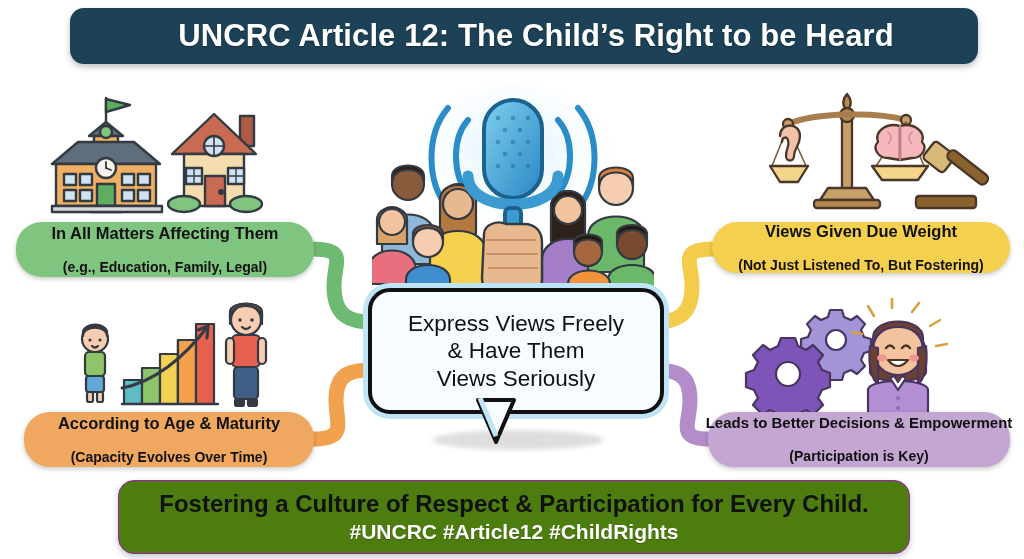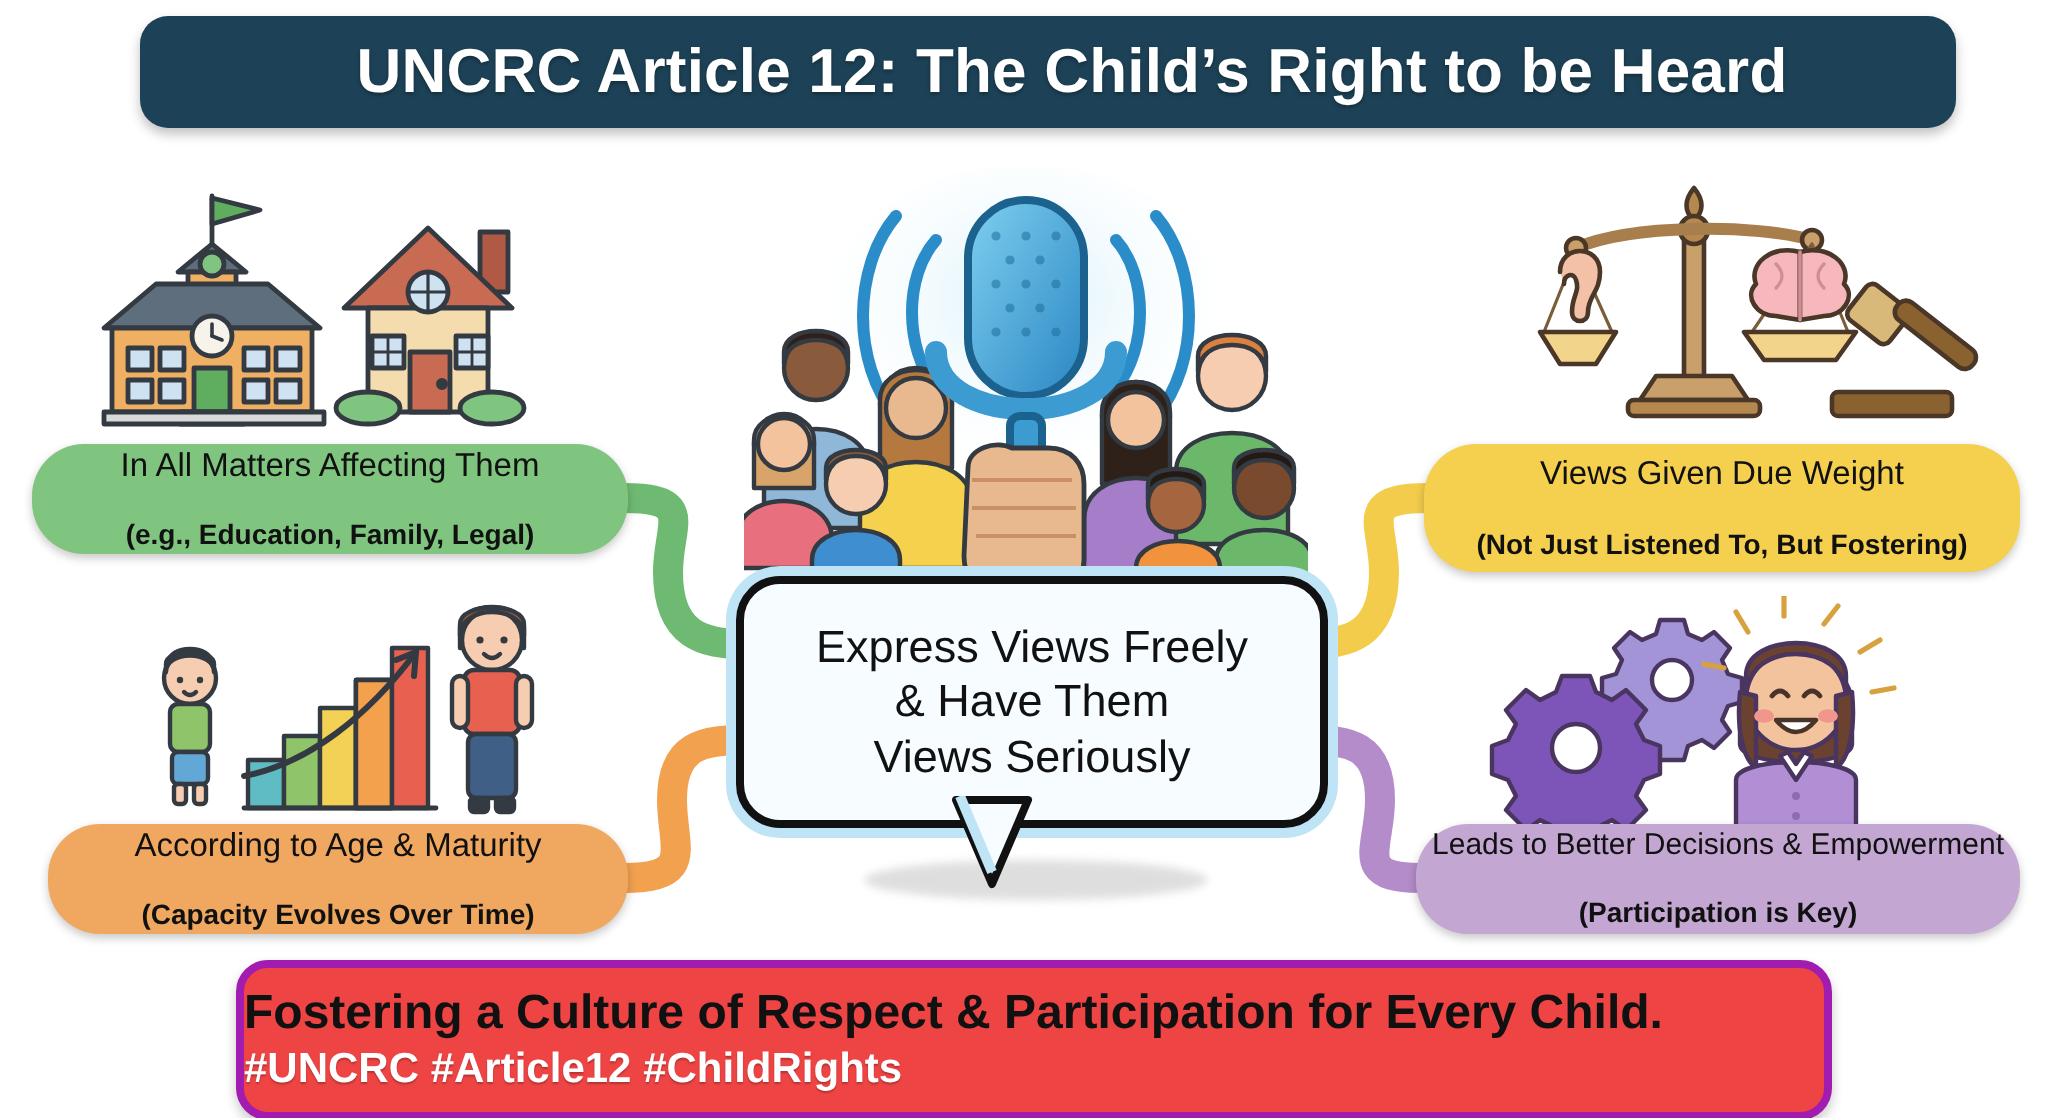--- a/index.html
+++ b/index.html
@@ -36,26 +36,26 @@
     position:absolute;
     border-radius:26px;
     display:flex;flex-direction:column;
     align-items:center;justify-content:center;
     text-align:center;
     box-shadow:0 2px 5px rgba(0,0,0,.22);
     padding:4px 12px;
     box-sizing:border-box;
     z-index:6;
   }
-  .pill .t1{font-size:16.5px;font-weight:normal;color:#111;line-height:1.12;white-space:nowrap;}
+  .pill .t1{font-size:16.5px;font-weight:bold;color:#111;line-height:1.12;white-space:nowrap;}
   .pill .t2{font-size:14px;font-weight:bold;color:#111;line-height:1.15;white-space:nowrap;margin-top:17px;}
 
   #pill-green  {left:16px; top:222px; width:298px;height:55px;background:#7fc47f;}
   #pill-orange {left:24px; top:412px; width:290px;height:55px;background:#f0a860;}
-  #pill-yellow {left:712px;top:222px; width:298px;height:64px;background:#f5cf4e;}
+  #pill-yellow {left:712px;top:222px; width:298px;height:51px;background:#f5cf4e;}
   #pill-purple {left:708px;top:412px; width:302px;height:55px;background:#c3a6d2;}
 
   
   #connectors{position:absolute;left:0;top:0;width:1024px;height:559px;z-index:3;}
 
   
   .bubble{
     position:absolute;left:368px;top:288px;width:288px;height:118px;
     background:#f6fcff;
     border:4px solid #111;
@@ -82,25 +82,25 @@
   .art{position:absolute;z-index:5;}
   #art-school{left:34px; top:92px; width:252px;height:128px;}
   #art-growth{left:62px; top:292px;width:226px;height:122px;}
   #art-scales{left:766px;top:88px; width:242px;height:130px;}
   #art-gears {left:744px;top:298px;width:226px;height:120px;}
   #art-center{left:372px;top:84px; width:282px;height:212px;z-index:7;}
 
   
   .footer-bar{
     position:absolute;left:118px;top:480px;width:790px;height:72px;
-    background:#ef4444;
-    border:4px solid #a21caf;
+    background:#4d7c0f;
+    border:1px solid #a21caf;
     border-radius:16px;
     display:flex;flex-direction:column;
-    align-items:flex-start;justify-content:center;
+    align-items:center;justify-content:center;
     box-shadow:0 3px 6px rgba(0,0,0,.22);
     z-index:8;
   }
   .footer-main{
     font-size:24px;font-weight:bold;color:#111;
     line-height:1.15;white-space:nowrap;
   }
   .footer-tags{
     font-size:21px;font-weight:bold;color:#ffffff;
     line-height:1.15;white-space:nowrap;margin-top:2px;

